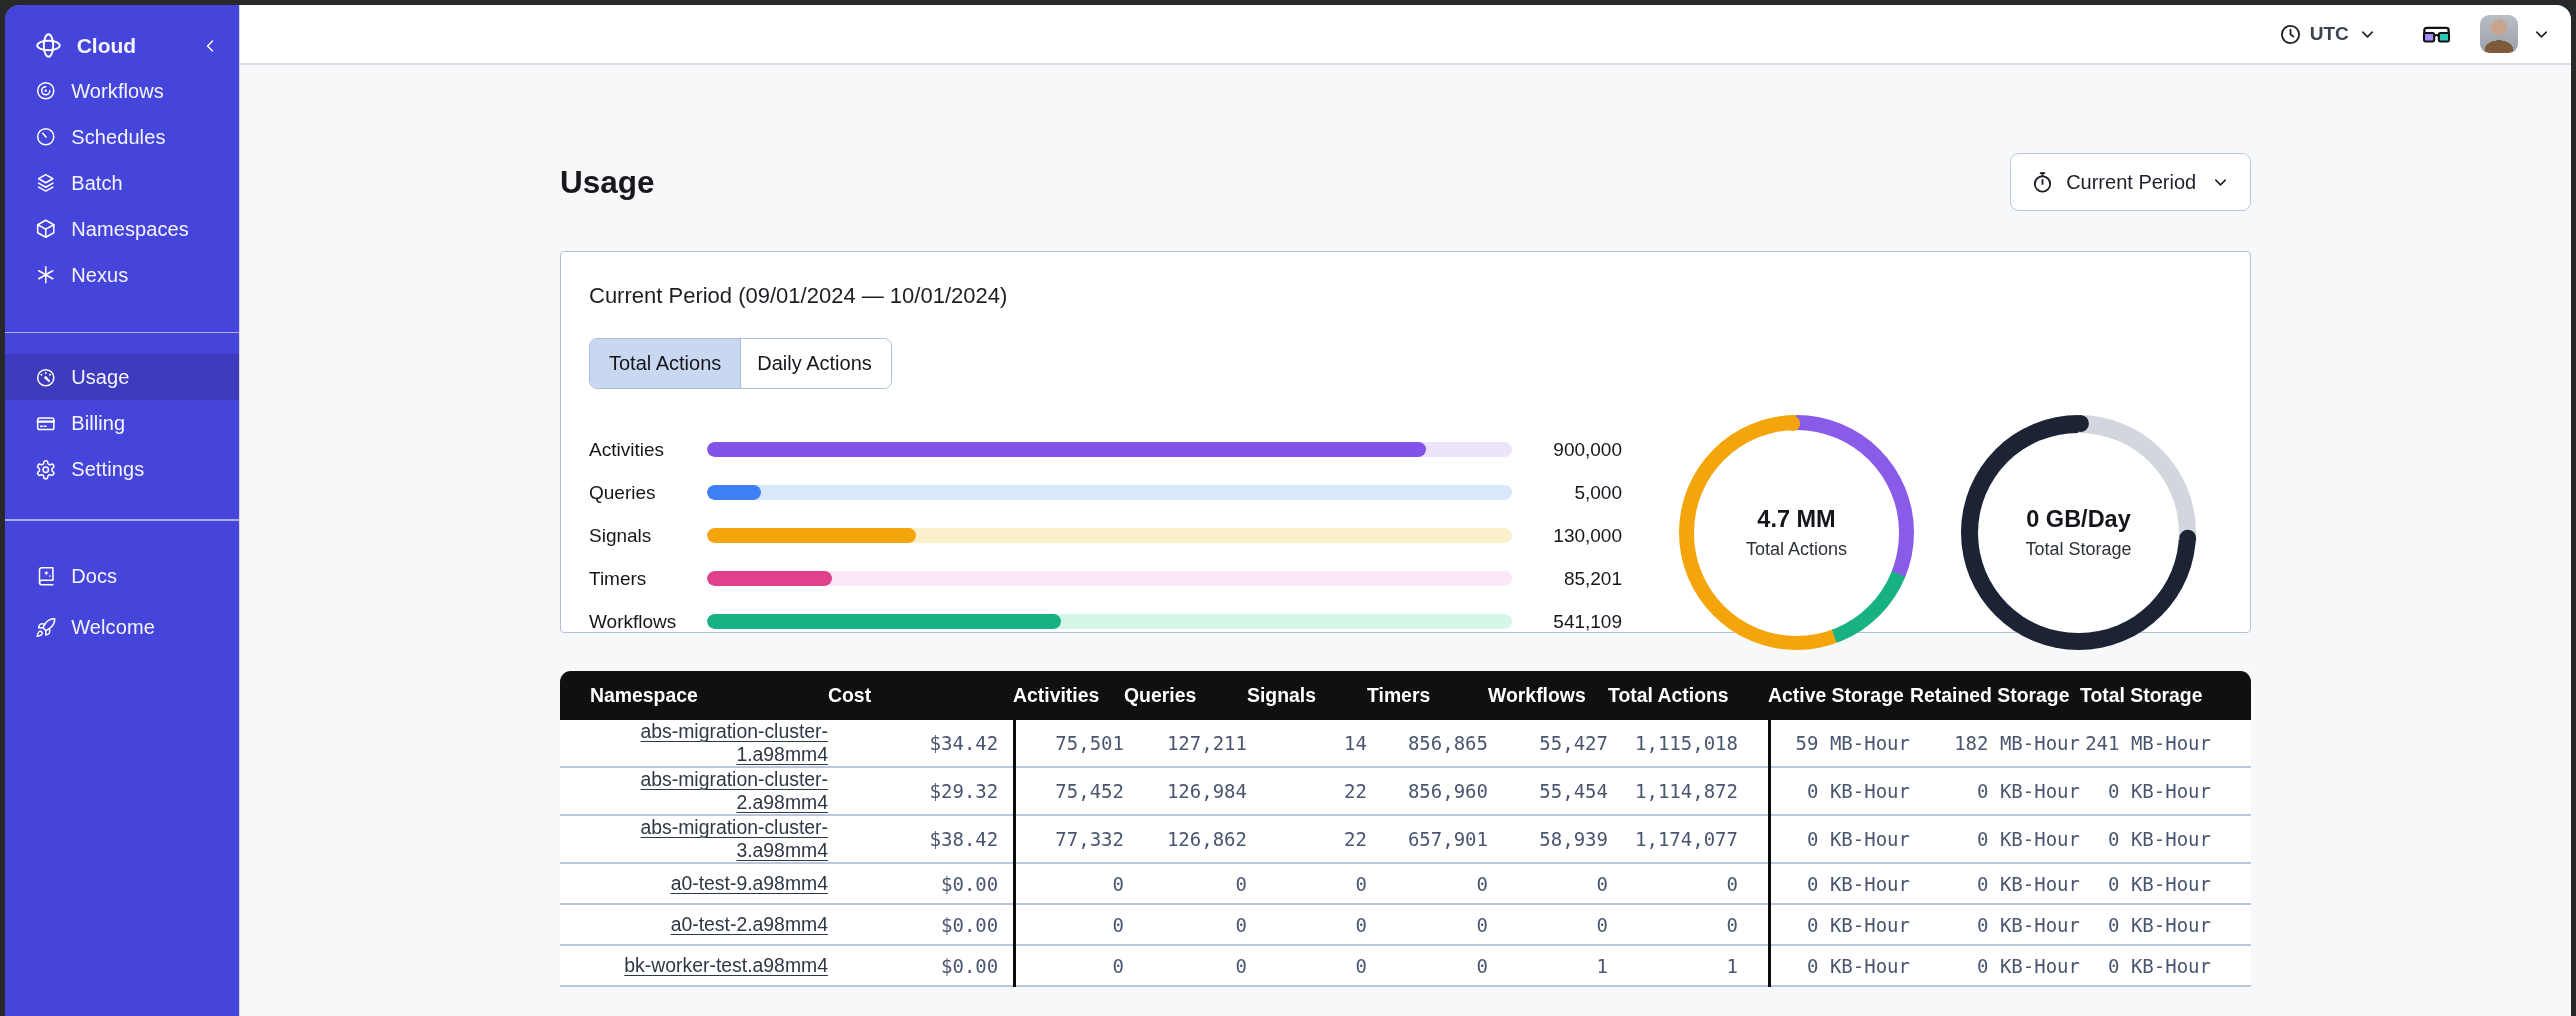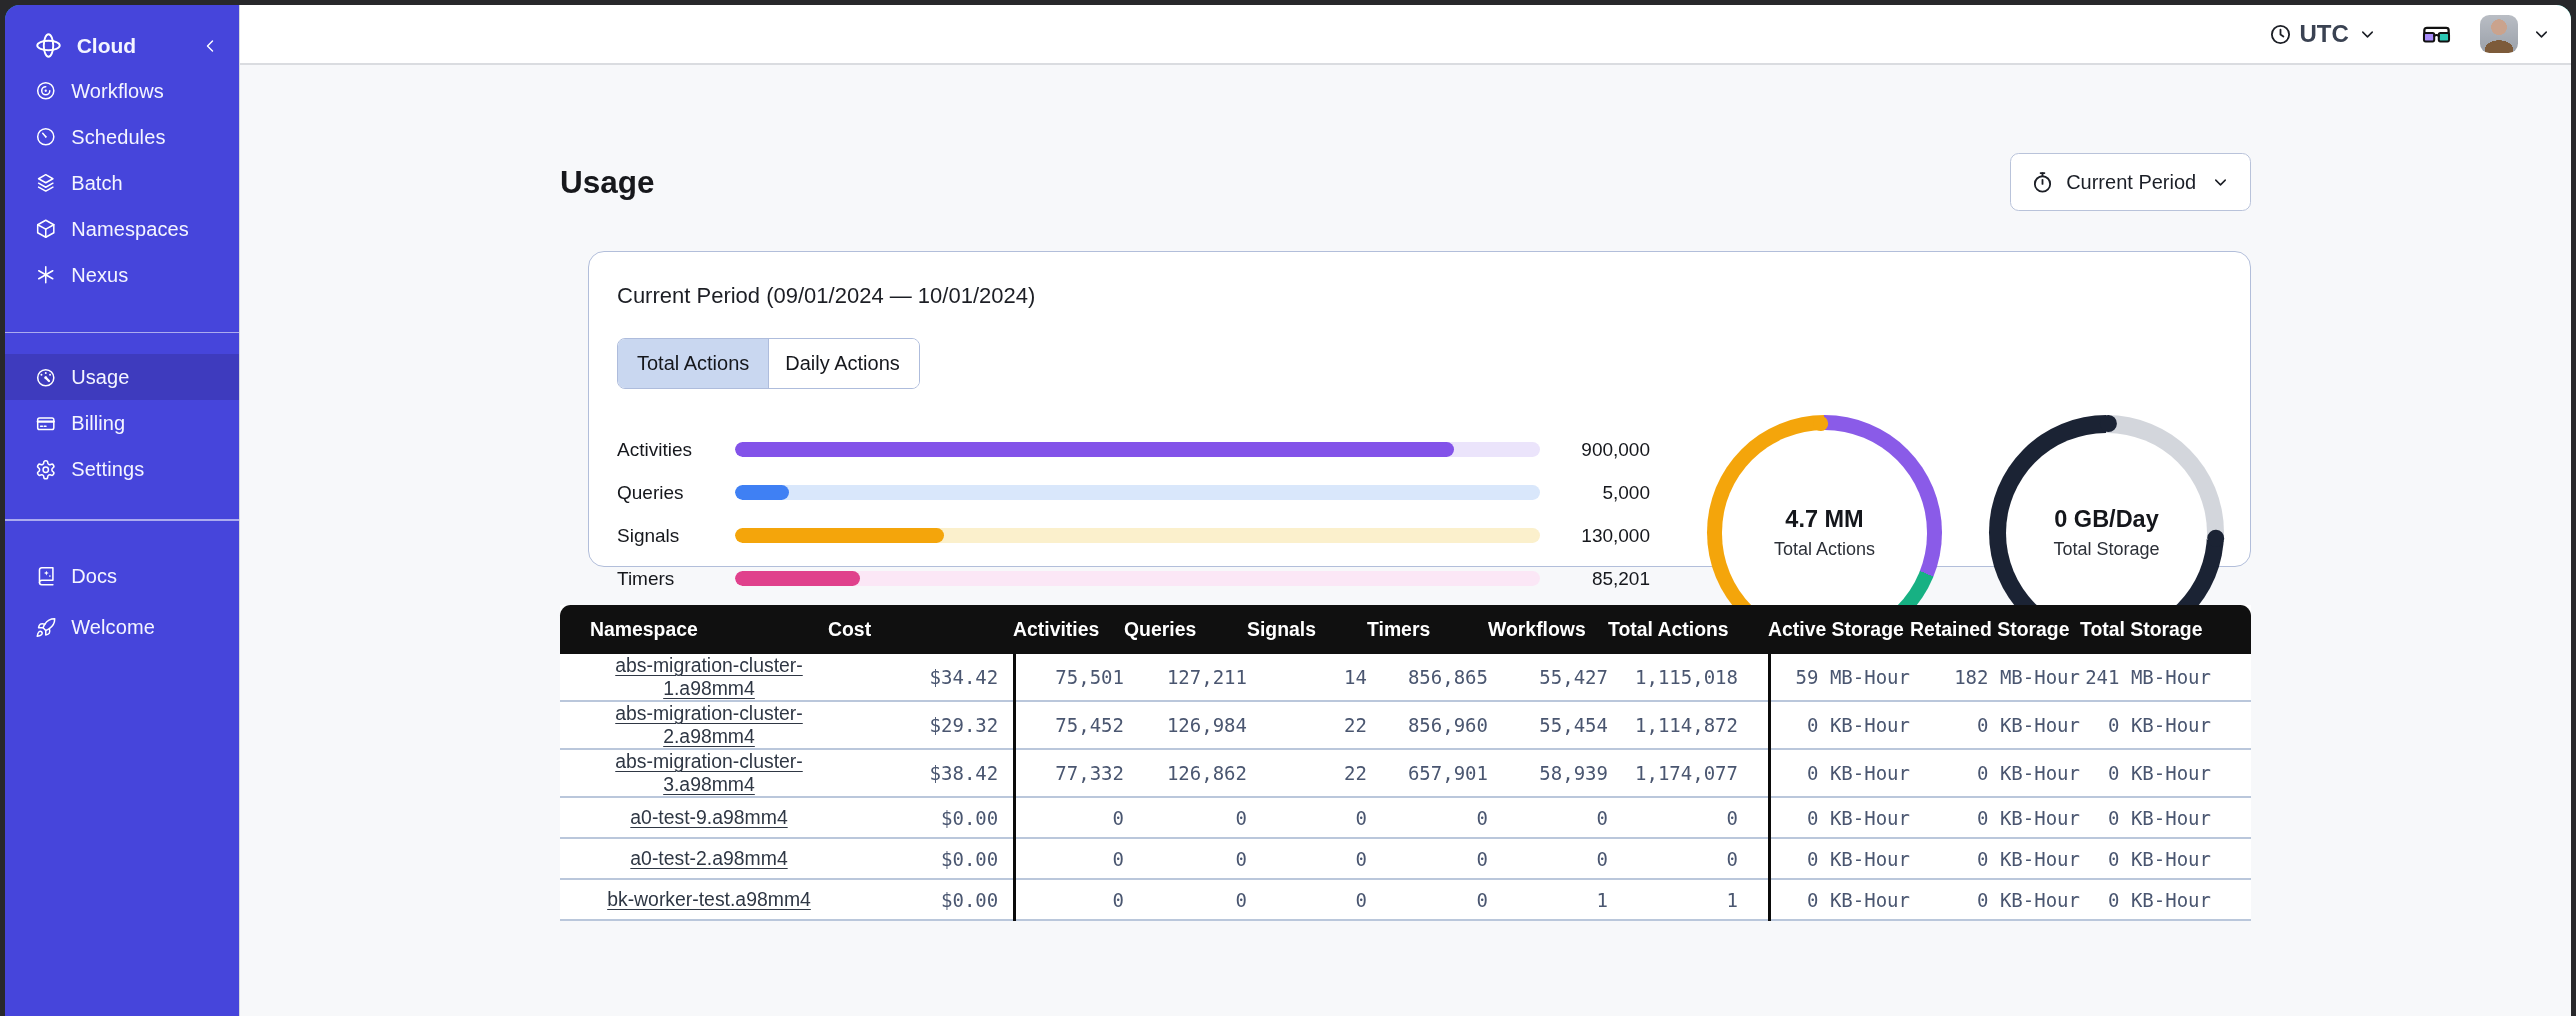--- a/index.html
+++ b/index.html
@@ -26,21 +26,21 @@
   .div2 { margin-top:27px; }
   .group3 { margin-top:27px; }
   .group3 .nav-item { margin-top:5.4px; }
   svg.icon { stroke:#fff; fill:none; stroke-width:1.7; stroke-linecap:round; stroke-linejoin:round; }
 
   
   .content { flex:1; display:flex; flex-direction:column; min-width:0; border-left:1.3px solid #d6d8dc; }
   .topbar { height:60px; background:#fff; border-bottom:2px solid #dadce0; display:flex; align-items:center; justify-content:flex-end; padding-right:20px; }
   .tz { display:flex; align-items:center; cursor:pointer; }
   .tz .t-clock { width:23px; height:23px; }
-  .tz .t-label { font-size:24px; font-weight:600; color:#3a4252; margin:0 9.4px 0 8px; }
+  .tz .t-label { font-size:19px; font-weight:600; color:#3a4252; margin:0 9.4px 0 8px; }
   .chev { width:19px; height:19px; }
   svg.dark-icon { stroke:#1c1f26; fill:none; stroke-width:1.9; stroke-linecap:round; stroke-linejoin:round; }
   .glasses { width:31px; height:23px; margin-left:44px; cursor:pointer; }
   .avatar { width:38px; height:38px; border-radius:9.4px; margin-left:28px; cursor:pointer;
             background:
               radial-gradient(circle at 50% 32%, #caa38d 0 24%, rgba(0,0,0,0) 25%),
               radial-gradient(ellipse 62% 42% at 50% 92%, #7d5b3a 0 60%, rgba(0,0,0,0) 61%),
               linear-gradient(180deg,#b9bdc4,#9aa0a9); }
   .user-chev { margin-left:13.4px; cursor:pointer; }
 
@@ -48,21 +48,21 @@
   .container { width:1691px; margin:0 auto; }
 
   .page-head { display:flex; justify-content:space-between; align-items:center; margin-top:86px; height:62px; }
   .page-title { font-size:31.5px; font-weight:600; color:#17181c; }
   .period-btn { display:flex; align-items:center; background:#fff; border:1.3px solid #b9c3da; border-radius:8.7px;
                 height:58px; padding:0 20px; cursor:pointer; }
   .period-btn .p-icon { width:23px; height:23px; margin-right:12px; }
   .period-btn .p-label { font-size:20px; color:#1b1f27; font-weight:500; margin-right:14.8px; }
 
   
-  .card { position:relative; margin-top:38px; height:316px; background:#fff; border:1.3px solid #b2beda; border-radius:16px;margin-left:28px; }
+  .card { position:relative; margin-top:38px; height:382px; background:#fff; border:1.3px solid #b2beda; border-radius:4px; }
   .card-title { position:absolute; left:28px; top:31px; font-size:22px; font-weight:500; color:#1c1e24; }
   .tabs { position:absolute; left:28px; top:86px; display:inline-flex; height:51px; border:1.3px solid #aebcdc; border-radius:8px; overflow:hidden; background:#fff; }
   .tab { display:flex; align-items:center; padding:0 19px; font-size:20px; font-weight:500; color:#15171c; cursor:pointer; background:#fff; }
   .tab.selected { background:#c9d7f0; }
   .tab + .tab { border-left:1.3px solid #aebcdc;padding-left:16px; }
 
   .bars { position:absolute; left:28px; top:176px; width:1033px; }
   .bar-row { display:flex; align-items:center; height:43px; }
   .bar-label { width:118px; font-size:19px; color:#15171c; }
   .bar-track { width:805px; height:14.8px; border-radius:7.4px; position:relative; overflow:hidden; }
@@ -79,21 +79,21 @@
   .donut-label { font-size:18px; color:#2c3038; margin-top:5.4px; }
 
   
   .table-wrap { position:relative; margin-top:38px; width:1691px; background:#fff; }
   table.usage { width:1691px; table-layout:fixed; border-collapse:separate; border-spacing:0; }
   thead th { background:#101010; color:#fff; height:49px; font-size:19.4px; font-weight:600; text-align:left; }
   thead th.c-ns { text-align:left; padding-left:30px; border-top-left-radius:10.7px; }
   thead th:last-child { border-top-right-radius:10.7px; }
   tbody td { height:41px; border-bottom:2px solid #bac7db; font-family:"DejaVu Sans Mono", monospace;
              font-size:19px; color:#4a5670; text-align:right; background:#fff; }
-  tbody td.c-ns { text-align:center; padding-left:30px; font-family:"Liberation Sans", sans-serif; }
+  tbody td.c-ns { text-align:right; padding-left:30px; font-family:"Liberation Sans", sans-serif; }
   tbody td.c-ns a { color:#2f3744; font-size:19.4px; text-decoration:underline; text-underline-offset:3.4px; text-decoration-thickness:1.3px; }
   .pr-cost { padding-right:14.8px; }
   .pr-ta   { padding-right:30px; }
   .pr-ts   { padding-right:40px; }
   .vdiv { position:absolute; top:49px; bottom:0; width:3.4px; background:#0b0b0b; z-index:3; }
   .vdiv-1 { left:453px; }
   .vdiv-2 { left:1208px; }
 </style>
 </head>
 <body>

